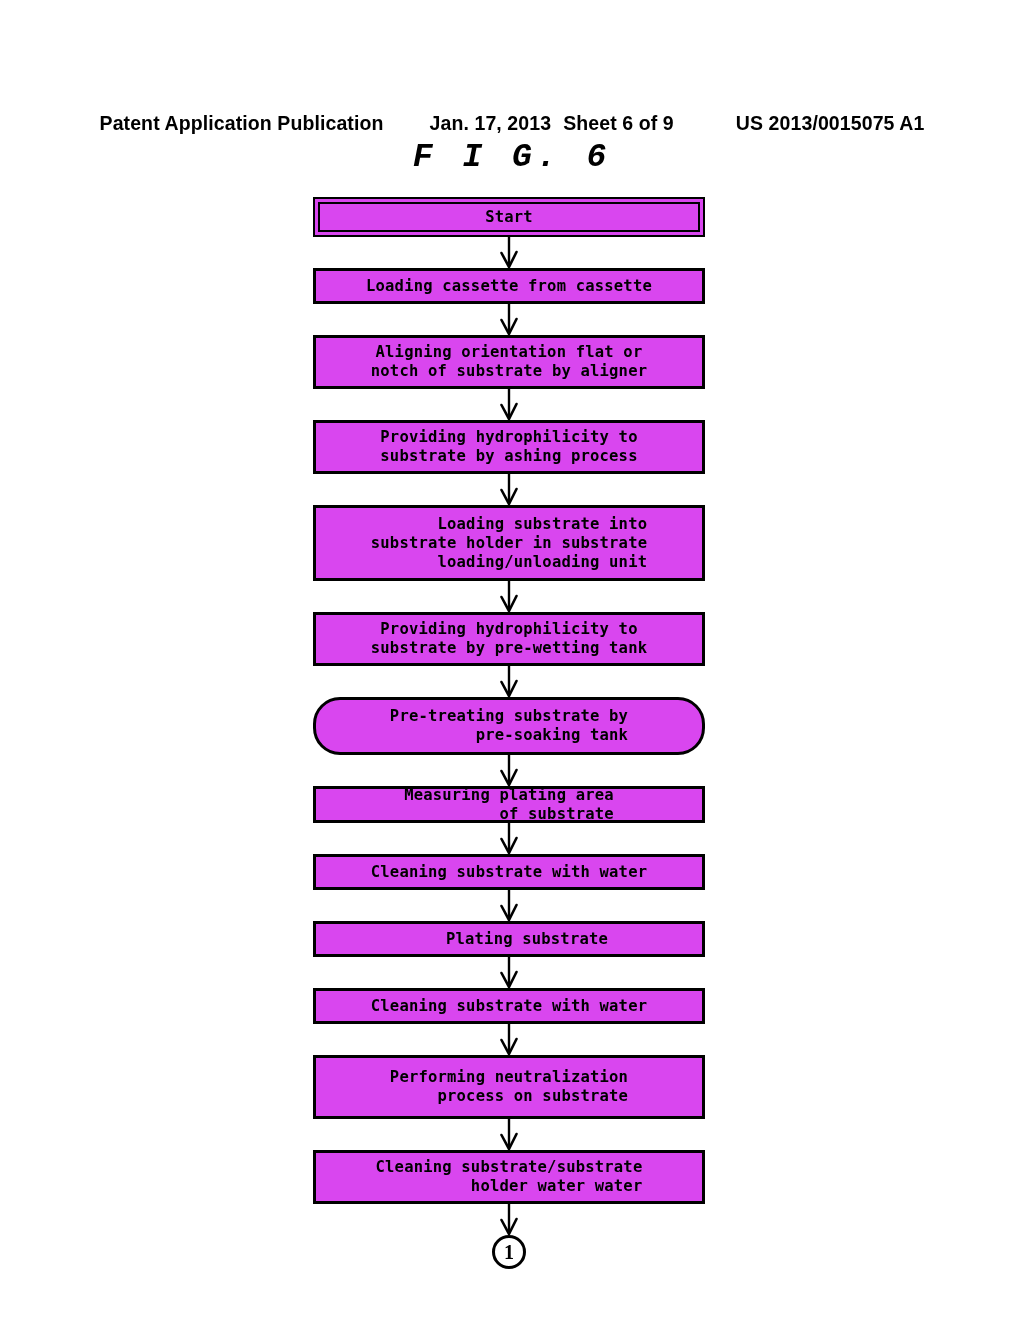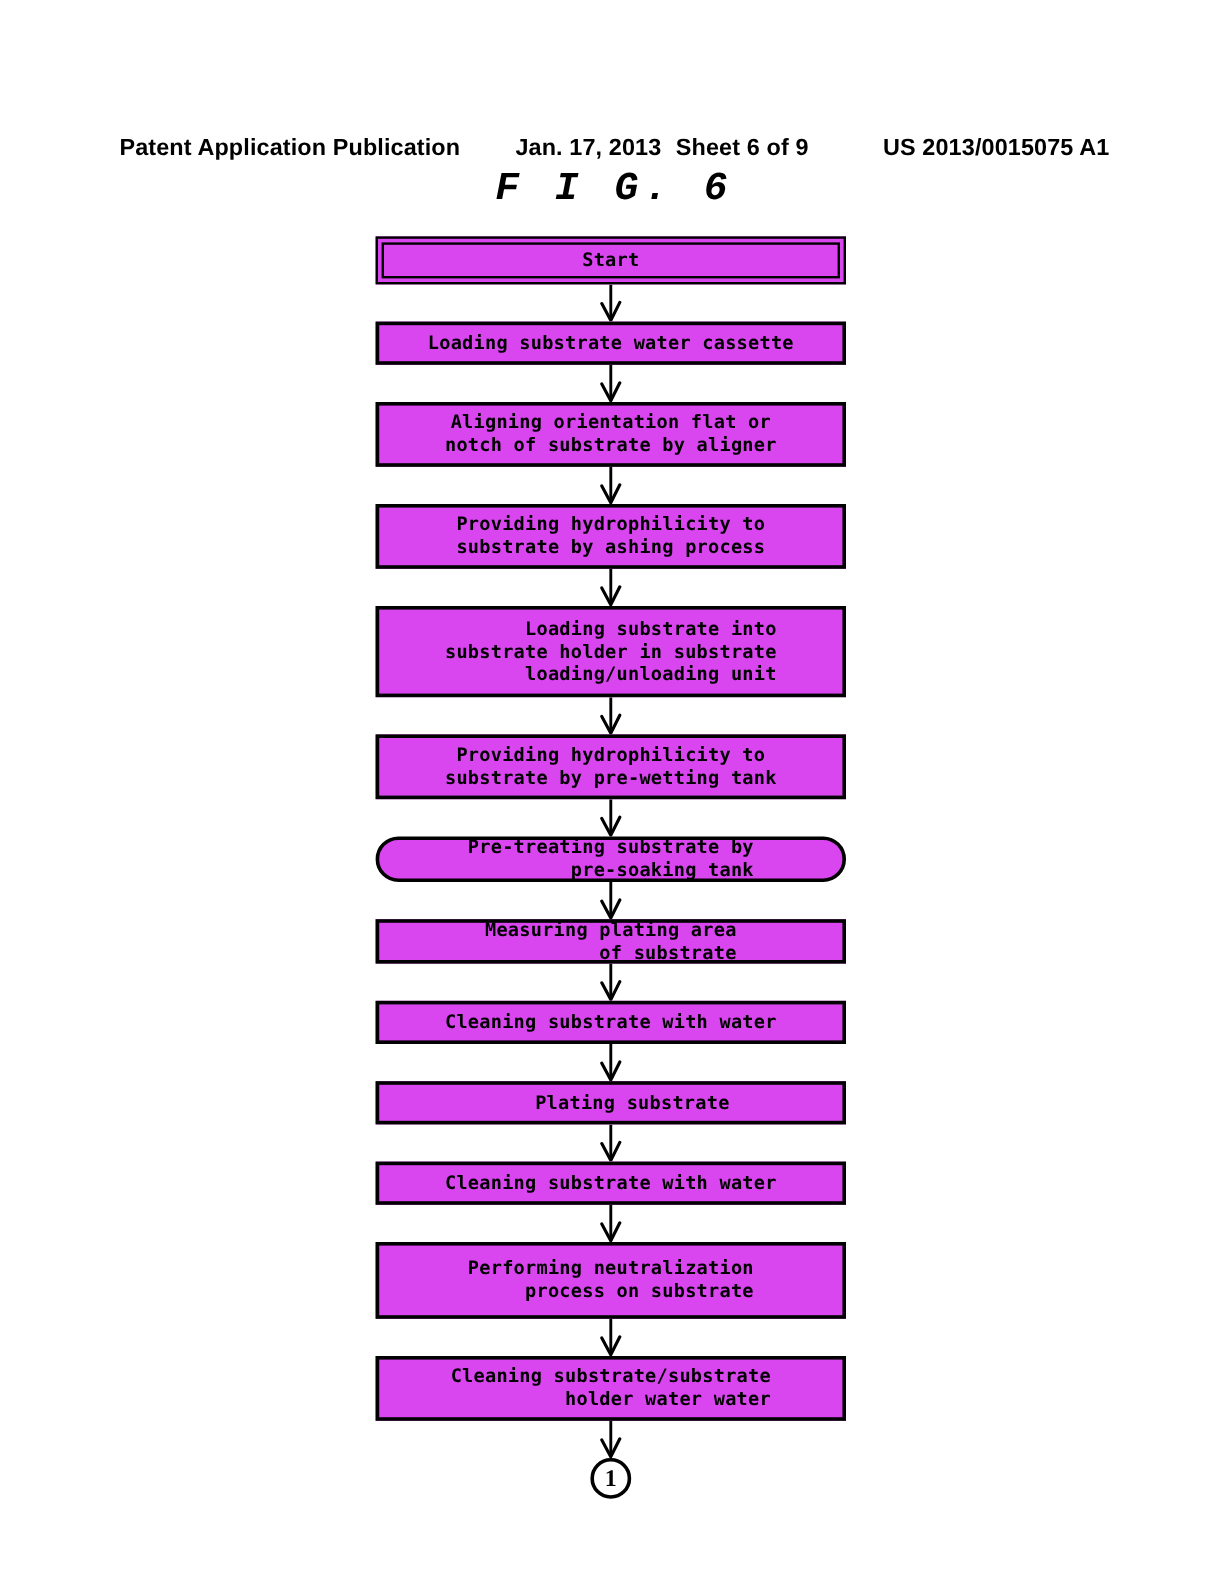--- a/index.html
+++ b/index.html
@@ -145,21 +145,21 @@
         <div class="node-text">Start</div>
       </div>
     </div>
     <div class="arrow" style="height: 31px;">
       <svg width="26" height="31" viewBox="0 0 26 31">
         <line x1="13" y1="0" x2="13" y2="28" stroke="#000" stroke-width="2.4"></line>
         <path d="M 5.5 16 L 13 30 L 20.5 15" fill="none" stroke="#000" stroke-width="2.6" stroke-linecap="round" stroke-linejoin="miter"></path>
       </svg>
     </div>
     <div class="node center-text" style="height: 36px;">
-      <div class="node-text">Loading substrate water cassette</div>
+      <div class="node-text">Loading cassette from cassette</div>
     </div>
     <div class="arrow" style="height: 31px;">
       <svg width="26" height="31" viewBox="0 0 26 31">
         <line x1="13" y1="0" x2="13" y2="28" stroke="#000" stroke-width="2.4"></line>
         <path d="M 5.5 16 L 13 30 L 20.5 15" fill="none" stroke="#000" stroke-width="2.6" stroke-linecap="round" stroke-linejoin="miter"></path>
       </svg>
     </div>
     <div class="node center-text" style="height: 54px;">
       <div class="node-text">Aligning orientation flat or
 notch of substrate by aligner</div>
@@ -194,21 +194,21 @@
     <div class="node center-text" style="height: 54px;">
       <div class="node-text">Providing hydrophilicity to
 substrate by pre-wetting tank</div>
     </div>
     <div class="arrow" style="height: 31px;">
       <svg width="26" height="31" viewBox="0 0 26 31">
         <line x1="13" y1="0" x2="13" y2="28" stroke="#000" stroke-width="2.4"></line>
         <path d="M 5.5 16 L 13 30 L 20.5 15" fill="none" stroke="#000" stroke-width="2.6" stroke-linecap="round" stroke-linejoin="miter"></path>
       </svg>
     </div>
-    <div class="node block-text" style="height: 38px; border-radius: 27px;">
+    <div class="node block-text" style="height: 58px; border-radius: 27px;">
       <div class="node-text">Pre-treating substrate by
 pre-soaking tank</div>
     </div>
     <div class="arrow" style="height: 31px;">
       <svg width="26" height="31" viewBox="0 0 26 31">
         <line x1="13" y1="0" x2="13" y2="28" stroke="#000" stroke-width="2.4"></line>
         <path d="M 5.5 16 L 13 30 L 20.5 15" fill="none" stroke="#000" stroke-width="2.6" stroke-linecap="round" stroke-linejoin="miter"></path>
       </svg>
     </div>
     <div class="node block-text" style="height: 37px;">

